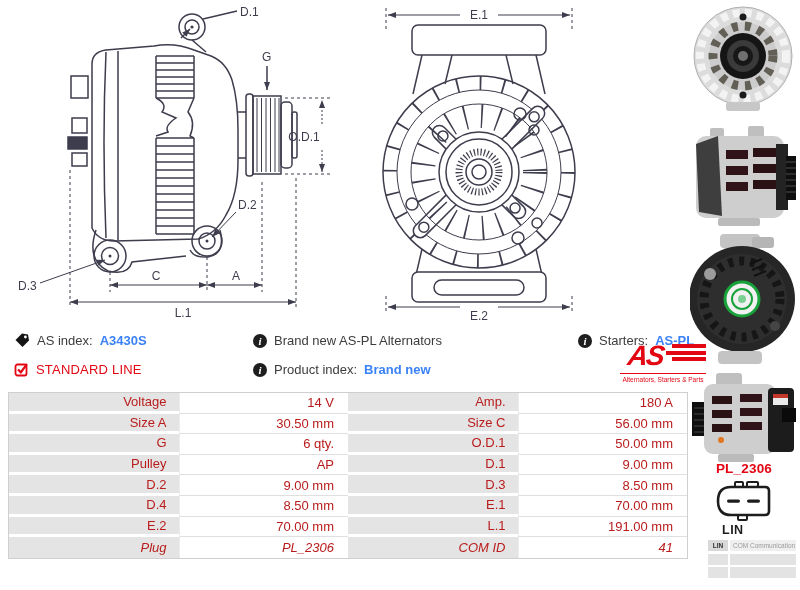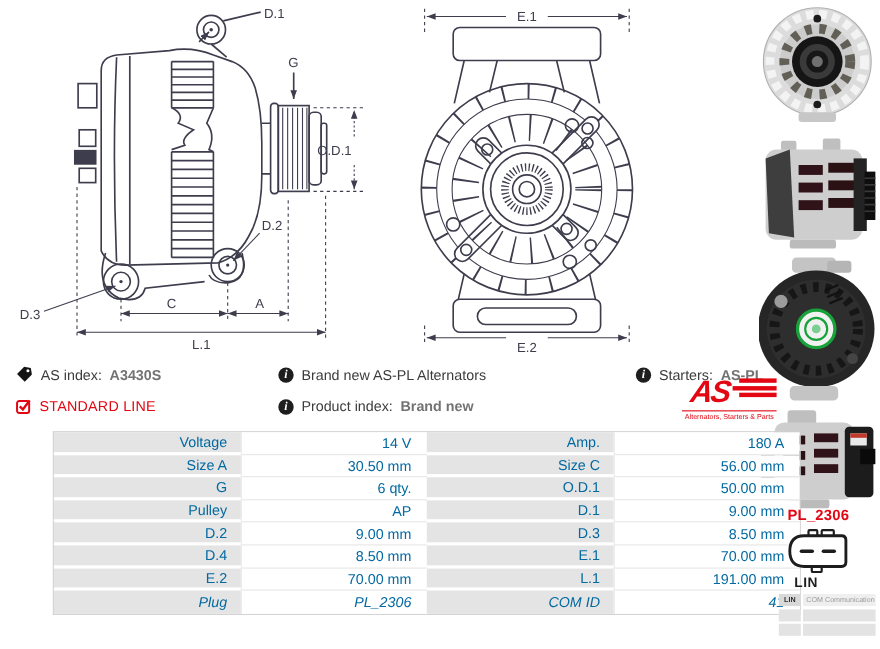--- a/index.html
+++ b/index.html
@@ -10,41 +10,41 @@
   .draw-side  { position:absolute; left:6px;  top:0;  width:328px; height:322px; }
   .draw-front { position:absolute; left:334px; top:0; width:290px; height:322px; }
   .dim-text { font-family:"Liberation Sans", sans-serif; font-size:12px; fill:#3d3d4d; }
 
   
   .photo { position:absolute; left:690px; width:108px; }
   .photo svg { display:block; }
 
   
   .info-item { position:absolute; height:18px; font-size:13px; color:#3c3c3c; white-space:nowrap; display:flex; align-items:flex-end; gap:7px; }
-  .info-item b { color:#737373; }
+  .info-item b { color:#3b82f6; }
   .info-i { display:inline-block; width:14px; height:14px; border-radius:50%; background:#1e1e1e; color:#fff;
             font-family:"Liberation Serif", serif; font-weight:bold; font-style:italic; font-size:11px;
             line-height:14px; text-align:center; flex:0 0 auto; }
   .red-line { color:#e30613; font-weight:normal; letter-spacing:0.2px; }
 
   
   .as-logo { position:absolute; left:620px; top:344px; width:86px; }
   .as-logo .mark { position:relative; height:26px; }
   .as-logo .as-txt { position:absolute; left:8px; top:-4px; font-style:italic; font-weight:bold; font-size:28px;
                      color:#e30613; letter-spacing:-2px; transform:skewX(-8deg); }
   .as-logo .bars { position:absolute; right:0; top:0; width:34px; }
   .as-logo .bars div { height:4px; background:#e30613; margin-bottom:2.5px; }
   .as-logo .bars div:nth-child(1){ width:34px; }
   .as-logo .bars div:nth-child(2){ width:34px; margin-left:-6px; width:40px; }
   .as-logo .bars div:nth-child(3){ width:34px; }
   .as-logo .tagline { margin-top:3px; font-size:6.5px; color:#e30613; text-align:center; border-top:1px solid #e30613; padding-top:1.5px; width:86px; }
 
   
   .spec-table { position:absolute; left:8px; top:392px; width:680px; border-collapse:separate; border-spacing:0;
-                border:1px solid #cfcfcf; table-layout:fixed; font-size:13px; color:#0369a1;margin-left:40px; }
+                border:1px solid #cfcfcf; table-layout:fixed; font-size:13px; color:#b91c1c; }
   .spec-table td { height:20.6px; vertical-align:middle; }
   .spec-table td.lbl { background:#e4e4e4; text-align:right; padding-right:12px; border-bottom:3px solid #fff; }
   .spec-table td.val { background:#fff; text-align:right; padding-right:14px; border-bottom:1px solid #e0e0e0; border-left:1px solid #ececec; }
   .spec-table tr:last-child td { border-bottom:none;font-style:italic; }
 
   
   .plug-code { position:absolute; left:690px; top:461px; width:108px; text-align:center;
                color:#e30613; font-weight:bold; font-size:13.5px; letter-spacing:0.2px; }
   .plug-icon { position:absolute; left:714px; top:479px; }
   .plug-type { position:absolute; left:722px; top:523px; font-size:12.5px; font-weight:bold; color:#1d1d1d; letter-spacing:0.5px; }

